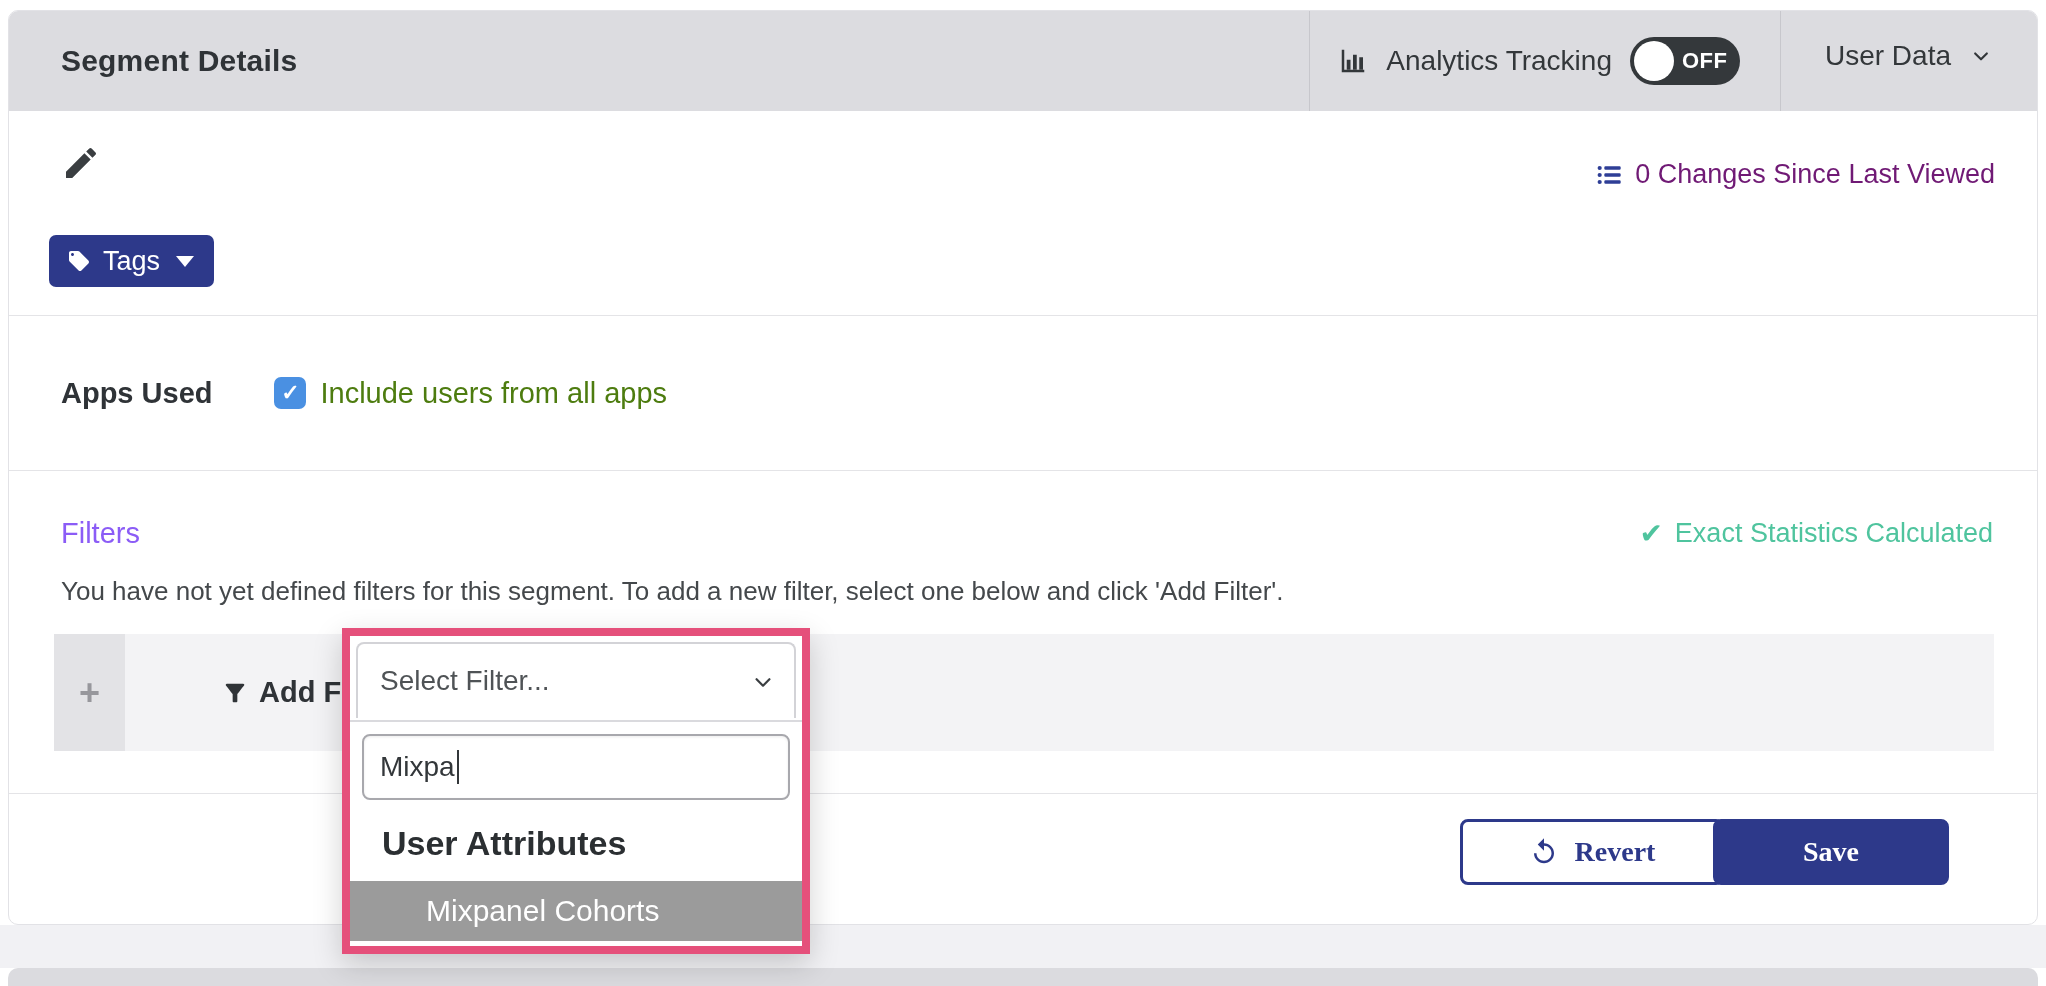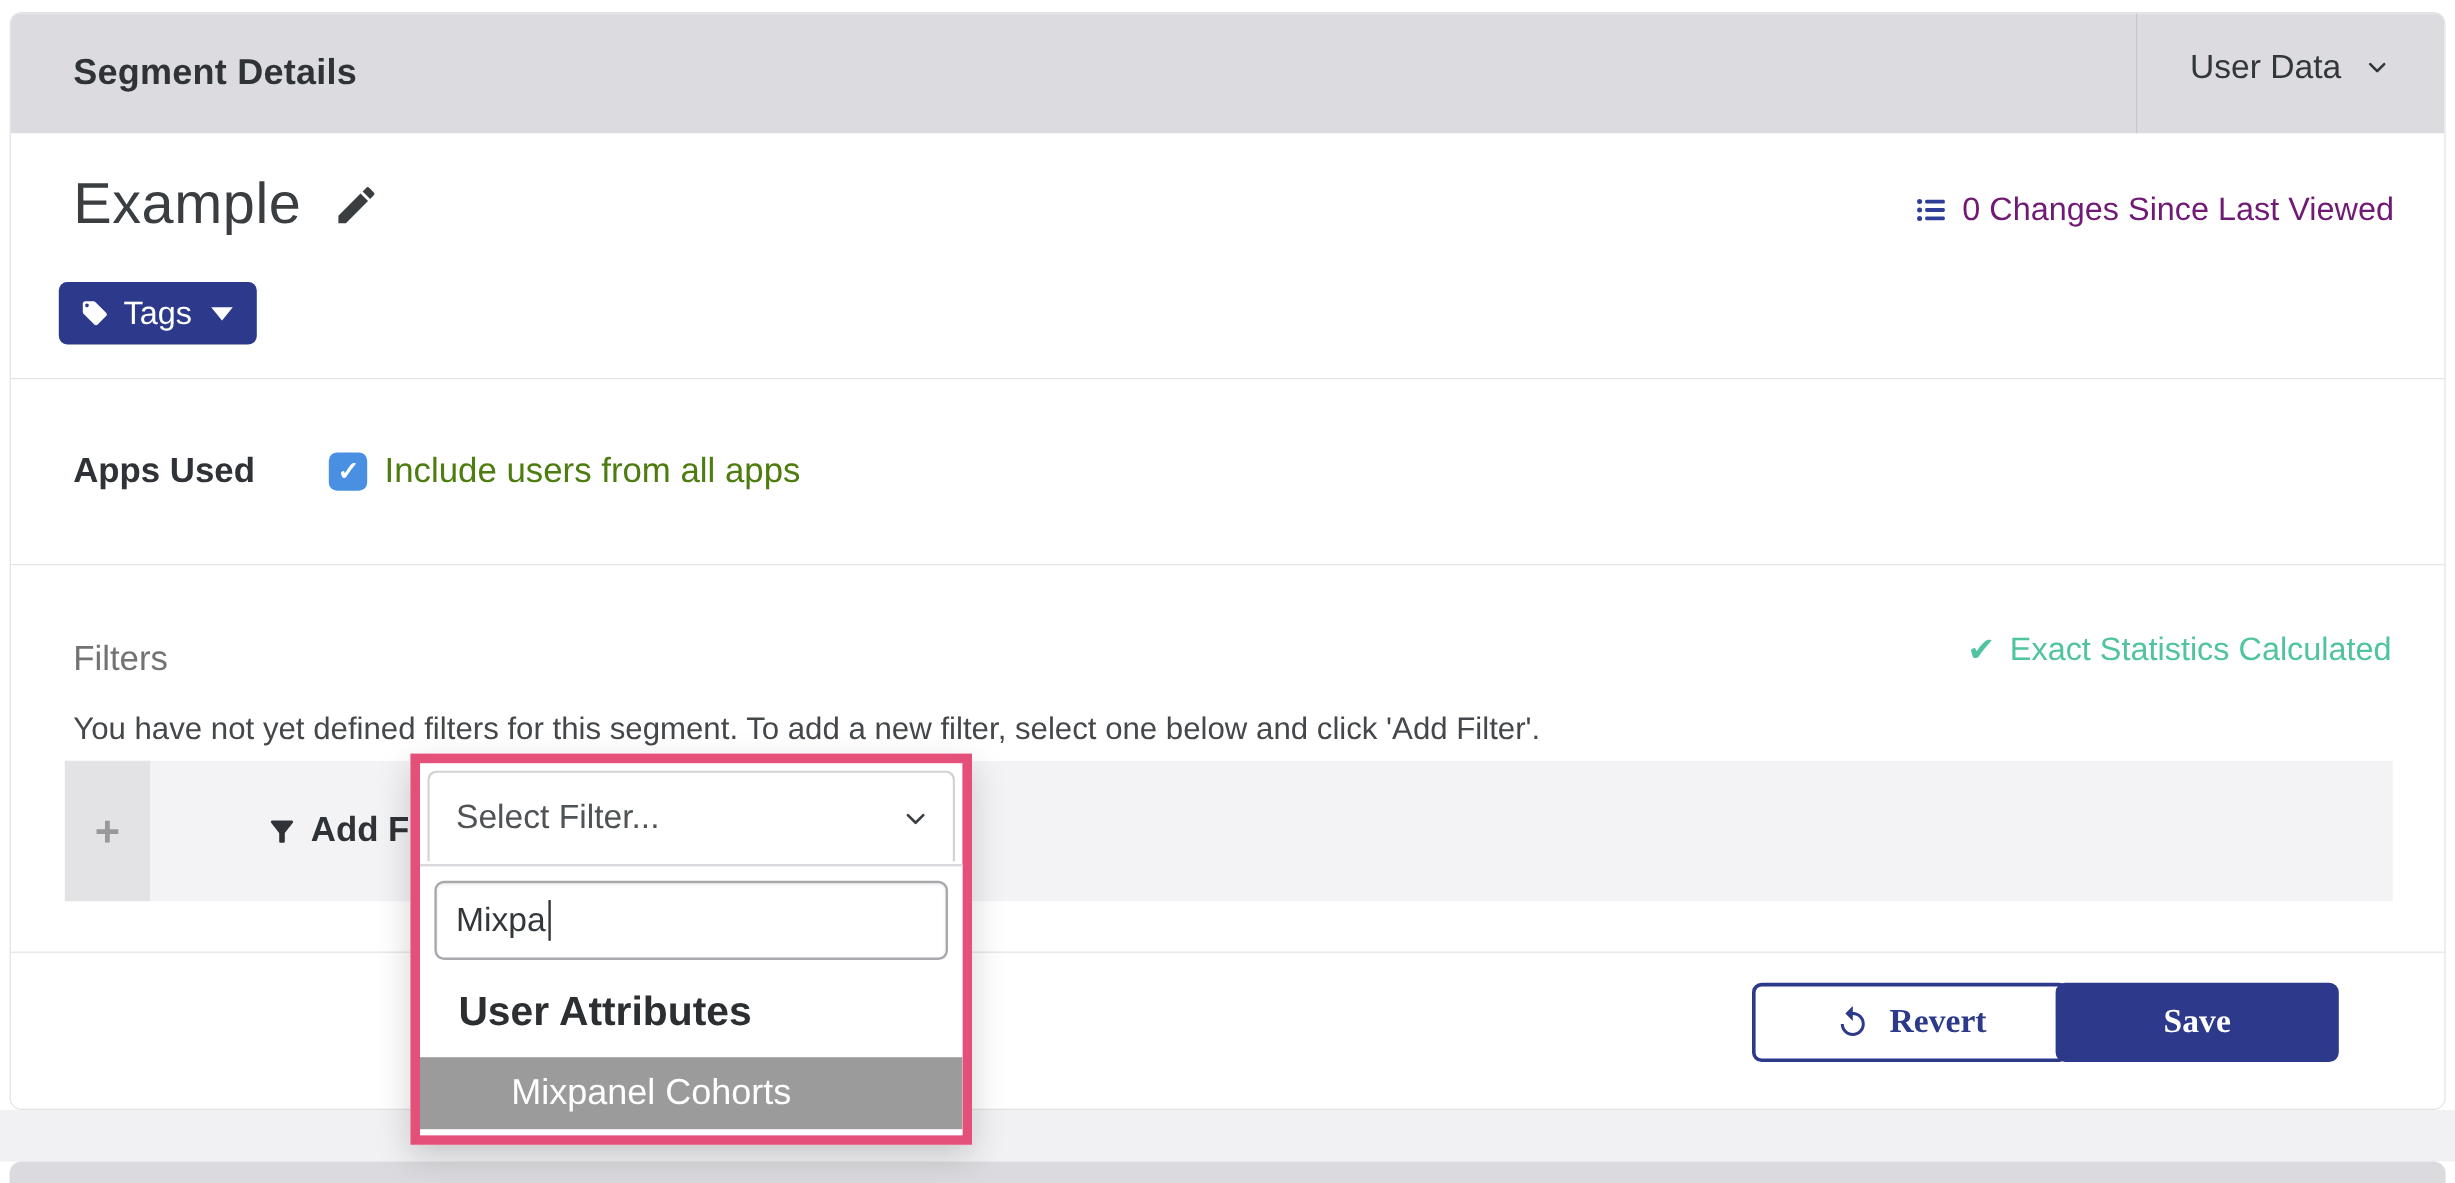--- a/index.html
+++ b/index.html
@@ -70,21 +70,21 @@
   .checkbox {
     width:32px; height:32px; border-radius:7px; background:#4a90e2;
     display:flex; align-items:center; justify-content:center;
     color:#ffffff; font-size:22px; font-weight:700;
   }
   .apps-check-label { font-size:29px; color:#4d7c0f; }
 
   
   .sec-filters { position:absolute; left:0; top:460px; width:100%; height:455px; }
   .filters-head { display:flex; justify-content:space-between; align-items:center; padding:46px 44px 0 52px; }
-  .filters-title { font-size:29px; font-weight:500; color:#737373;margin-top:16px; }
+  .filters-title { font-size:29px; font-weight:500; color:#8b5cf6; }
   .exact-stats { display:flex; align-items:center; gap:12px; color:#4fc49e; font-size:27px; }
   .exact-check { font-size:28px; }
   .filters-desc { padding:26px 44px 0 52px; font-size:26px; color:#44484b; }
 
   .add-filter-row {
     position:absolute; left:45px; top:163px; width:1940px; height:117px;
     background:#f3f3f5; display:flex; align-items:center;
   }
   .plus-block {
     width:71px; height:117px; background:#e3e3e6; display:flex; align-items:center; justify-content:center;
@@ -139,34 +139,48 @@
 </head>
 <body>
 
 <div class="stage">
 
   <div class="card">
 
     <div class="card-header">
       <div class="hdr-title">Segment Details</div>
 
+      <div class="hdr-analytics">
+        <span class="bars-icon">
+          <svg width="30" height="30" viewBox="0 0 24 24" fill="#33373a">
+              <path d="M3 3h2v18H3zM3 19h18v2H3z"></path>
+              <rect x="7" y="11" width="3" height="8"></rect>
+              <rect x="12" y="7" width="3" height="12"></rect>
+              <rect x="17" y="9" width="3" height="10"></rect>
+            </svg>
+        </span>
+        <span class="hdr-analytics-label">Analytics Tracking</span>
+        <div class="toggle">
+          <div class="toggle-knob"></div>
+          <div class="toggle-label">OFF</div>
+        </div>
+      </div>
 
       <div class="hdr-userdata">
         <span class="hdr-userdata-label">User Data</span>
         <span class="chev">
           <svg width="20" height="20" viewBox="0 0 24 24" fill="none" stroke="#33373a" stroke-width="2.6" stroke-linecap="round" stroke-linejoin="round">
               <polyline points="5,9 12,16 19,9"></polyline>
             </svg>
         </span>
       </div>
     </div>
 
     <div class="sec-title">
       <div class="segment-name-row">
-        <span class="segment-name">Example</span>
         <span class="pencil">
           <svg width="40" height="40" viewBox="0 0 24 24" fill="#3a3e41">
               <path d="M3 17.25V21h3.75L17.81 9.94l-3.75-3.75L3 17.25zM20.71 7.04c.39-.39.39-1.02 0-1.41l-2.34-2.34a.996.996 0 0 0-1.41 0l-1.83 1.83 3.75 3.75 1.83-1.83z"></path>
             </svg>
         </span>
       </div>
       <button class="tags-btn">
         <span style="display:flex;">
           <svg width="24" height="24" viewBox="0 0 24 24" fill="#ffffff">
               <path d="M21.41 11.58l-9-9C12.05 2.22 11.55 2 11 2H4c-1.1 0-2 .9-2 2v7c0 .55.22 1.05.59 1.42l9 9c.36.36.86.58 1.41.58.55 0 1.05-.22 1.41-.59l7-7c.37-.36.59-.86.59-1.41 0-.55-.23-1.06-.59-1.42zM5.5 7C4.67 7 4 6.33 4 5.5S4.67 4 5.5 4 7 4.67 7 5.5 6.33 7 5.5 7z"></path>

